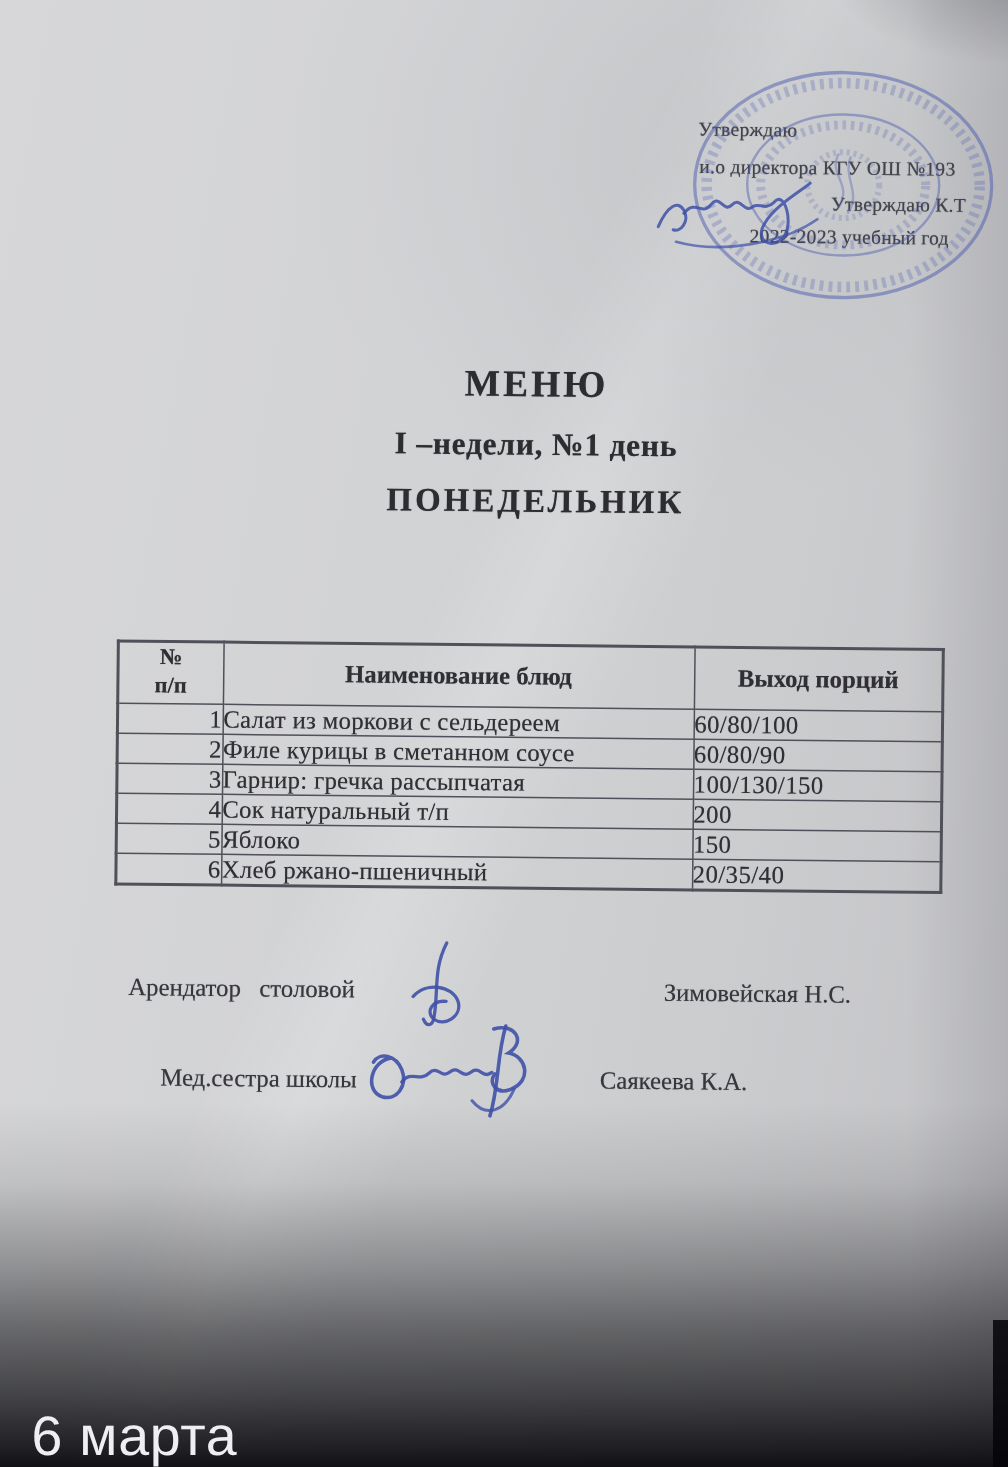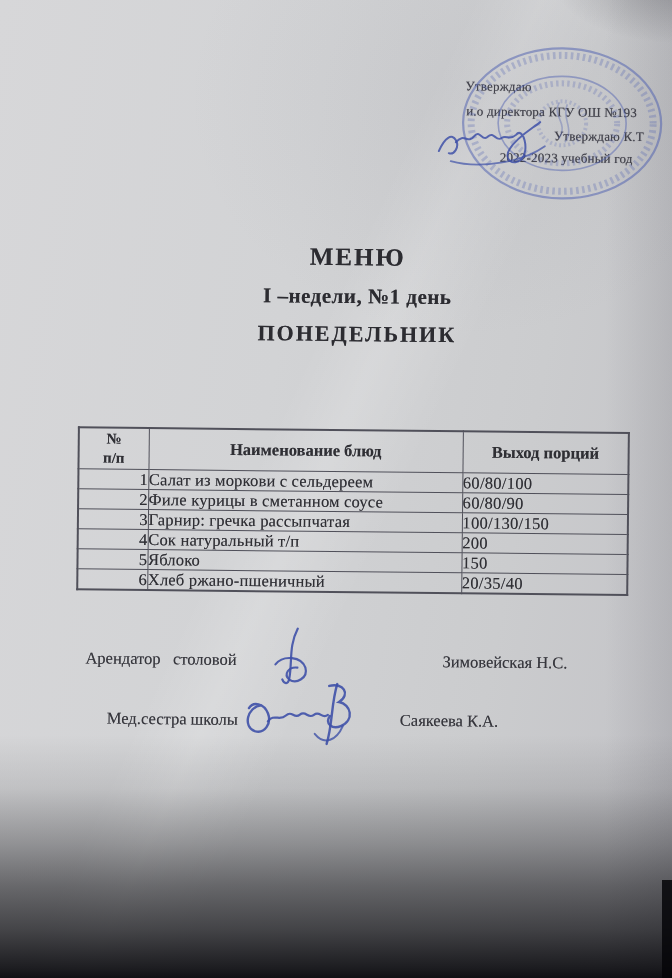--- a/index.html
+++ b/index.html
@@ -180,13 +180,14 @@
           <path class="ink" d="M80,58 C90,70 102,64 108,50" stroke-width="2" opacity="0.8"></path>
         </svg>
       </div>
 
     </div>
 
     <div class="shade"></div>
     <div class="edge-right"></div>
   </div>
 
+  <div class="caption">6 марта</div>
 </div>
 
 </body></html>

